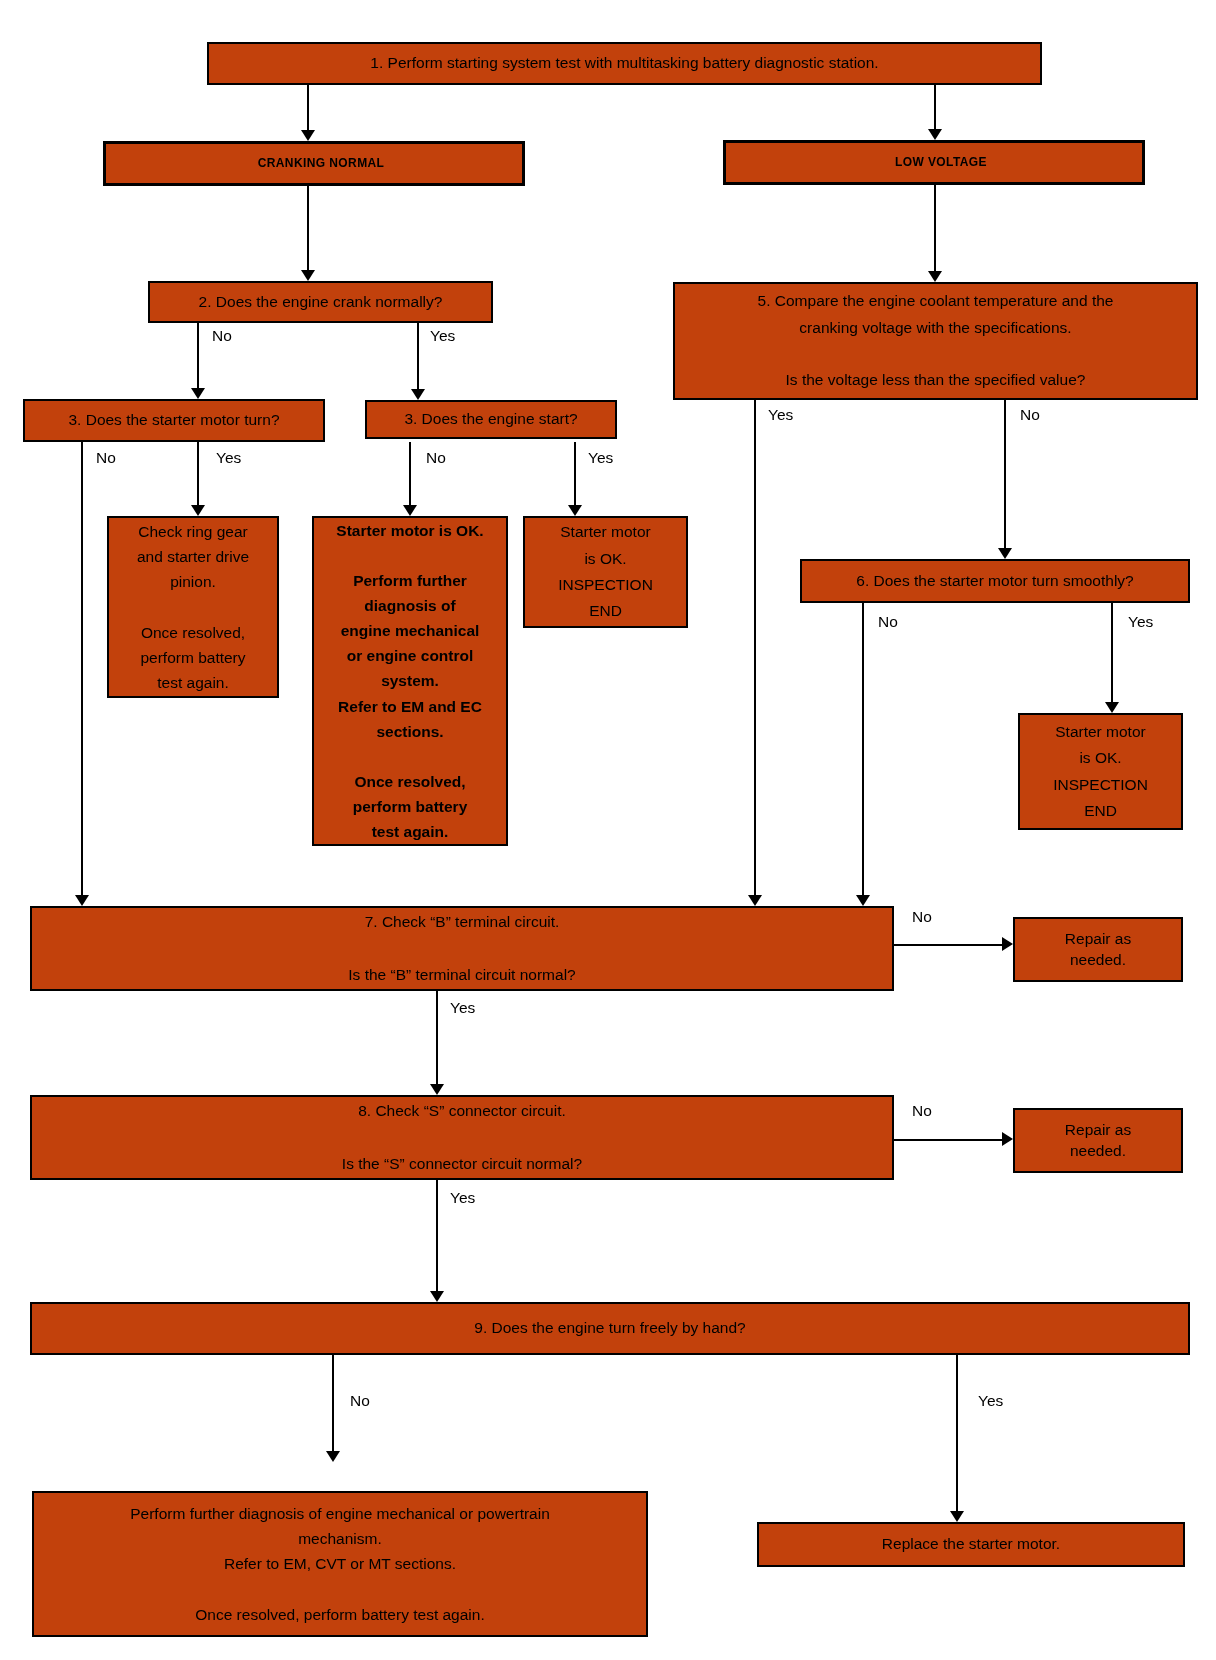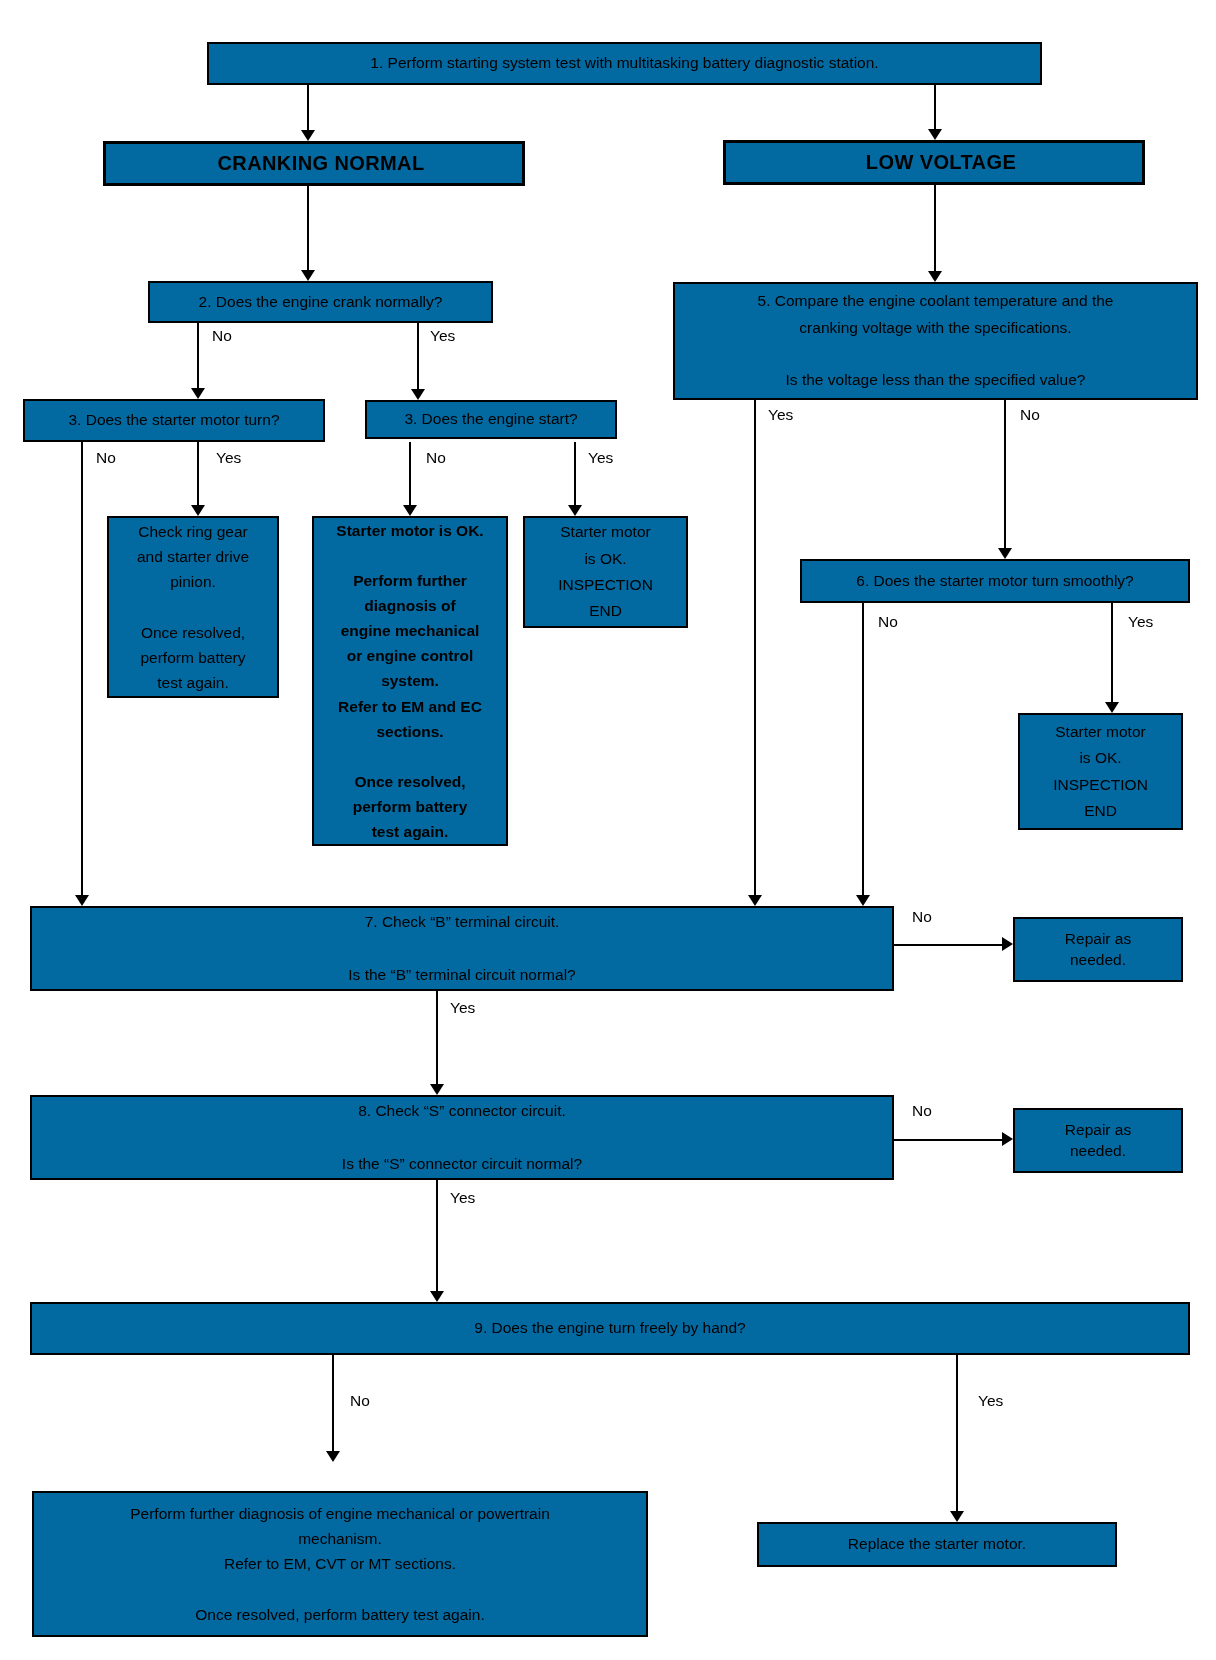--- a/index.html
+++ b/index.html
@@ -2,25 +2,25 @@
 <html><head>
 <meta charset="utf-8">
 <style>
   html,body{margin:0;padding:0;background:#ffffff;}
   #canvas{
     position:relative;width:1216px;height:1660px;background:#ffffff;
     font-family:"Liberation Sans","DejaVu Sans",sans-serif;color:#000;
     overflow:hidden;
   }
   .node{
-    position:absolute;box-sizing:border-box;border:2px solid #000;background:#0369a1;
+    position:absolute;box-sizing:border-box;border:2px solid #000;background:#c2410c;
     display:flex;align-items:center;justify-content:center;text-align:center;
     font-size:15.5px;line-height:1.35;white-space:pre-line;padding:2px 6px;
   }
-  .thick{border-width:3px;font-weight:bold;font-size:20px;letter-spacing:.4px;padding-left:20px;}
+  .thick{border-width:3px;font-weight:bold;font-size:12px;letter-spacing:.4px;padding-left:20px;}
   .lh162{line-height:1.62;}
   .lh170{line-height:1.7;}
   .vline{position:absolute;width:2px;background:#000;}
   .hline{position:absolute;height:2px;background:#000;}
   .arrd{position:absolute;width:0;height:0;
     border-left:7px solid transparent;border-right:7px solid transparent;
     border-top:11px solid #000;}
   .arrr{position:absolute;width:0;height:0;
     border-top:7px solid transparent;border-bottom:7px solid transparent;
     border-left:11px solid #000;}
@@ -79,21 +79,21 @@
 
 Is the “S” connector circuit normal?</div>
   <div class="node" style="left:1013px;top:1108px;width:170px;height:65px;">Repair as
 needed.</div>
   <div class="node" style="left:30px;top:1302px;width:1160px;height:53px;">9. Does the engine turn freely by hand?</div>
   <div class="node lh162" style="left:32px;top:1462px;width:616px;height:146px;margin-top:29px;">Perform further diagnosis of engine mechanical or powertrain
 mechanism.
 Refer to EM, CVT or MT sections.
 
 Once resolved, perform battery test again.</div>
-  <div class="node" style="left:757px;top:1522px;width:360px;height:45px;">Replace the starter motor.</div>
+  <div class="node" style="left:757px;top:1522px;width:428px;height:45px;">Replace the starter motor.</div>
 
   <div class="blabel" style="left:212px;top:327px;">No</div>
   <div class="blabel" style="left:430px;top:327px;">Yes</div>
   <div class="blabel" style="left:96px;top:449px;">No</div>
   <div class="blabel" style="left:216px;top:449px;">Yes</div>
   <div class="blabel" style="left:426px;top:449px;">No</div>
   <div class="blabel" style="left:588px;top:449px;">Yes</div>
   <div class="blabel" style="left:768px;top:406px;">Yes</div>
   <div class="blabel" style="left:1020px;top:406px;">No</div>
   <div class="blabel" style="left:878px;top:613px;">No</div>

